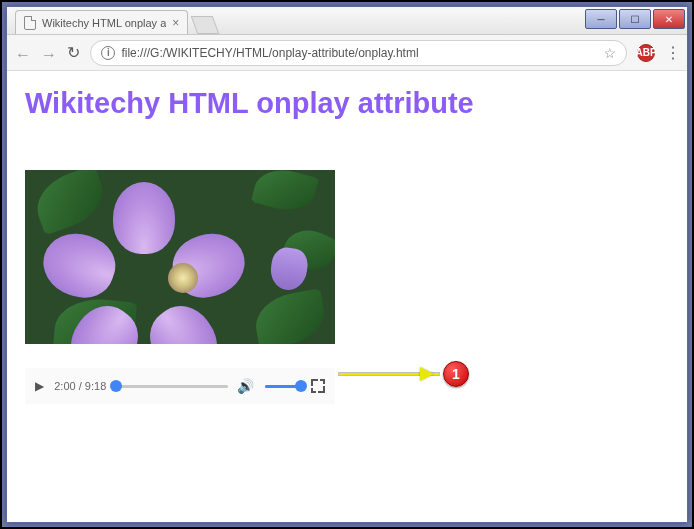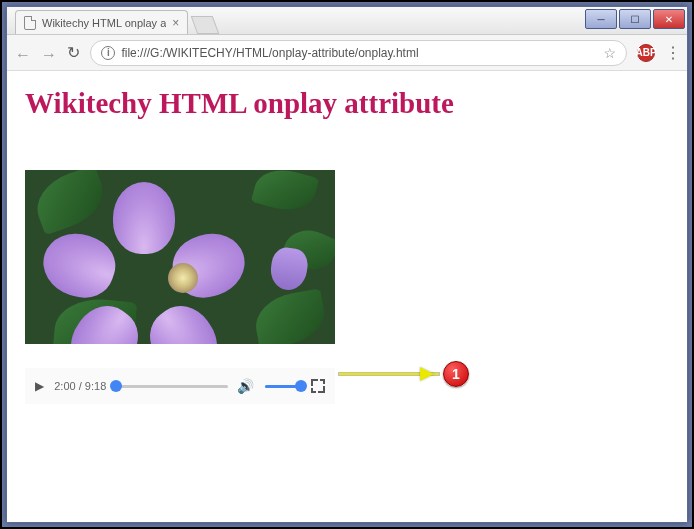--- a/index.html
+++ b/index.html
@@ -118,24 +118,24 @@
   .kebab { color:#666; font-size:16px; letter-spacing:-2px; }
   
   .content {
     flex:1;
     background:#fff;
     padding: 16px 18px;
     position:relative;
     overflow:hidden;
   }
   h1.page-heading {
-    font-family: Liberation Serif, serif;
+    font-family: Liberation Sans, sans-serif;
     font-size: 29px;
     font-weight: bold;
-    color:#be185d;
+    color:#8b5cf6;
     margin-bottom: 50px;
   }
   .video-wrap { width: 310px; }
   .video-frame {
     width: 310px; height: 174px;
     background: #2a4a2a;
     position: relative;
     overflow:hidden;
   }
   

